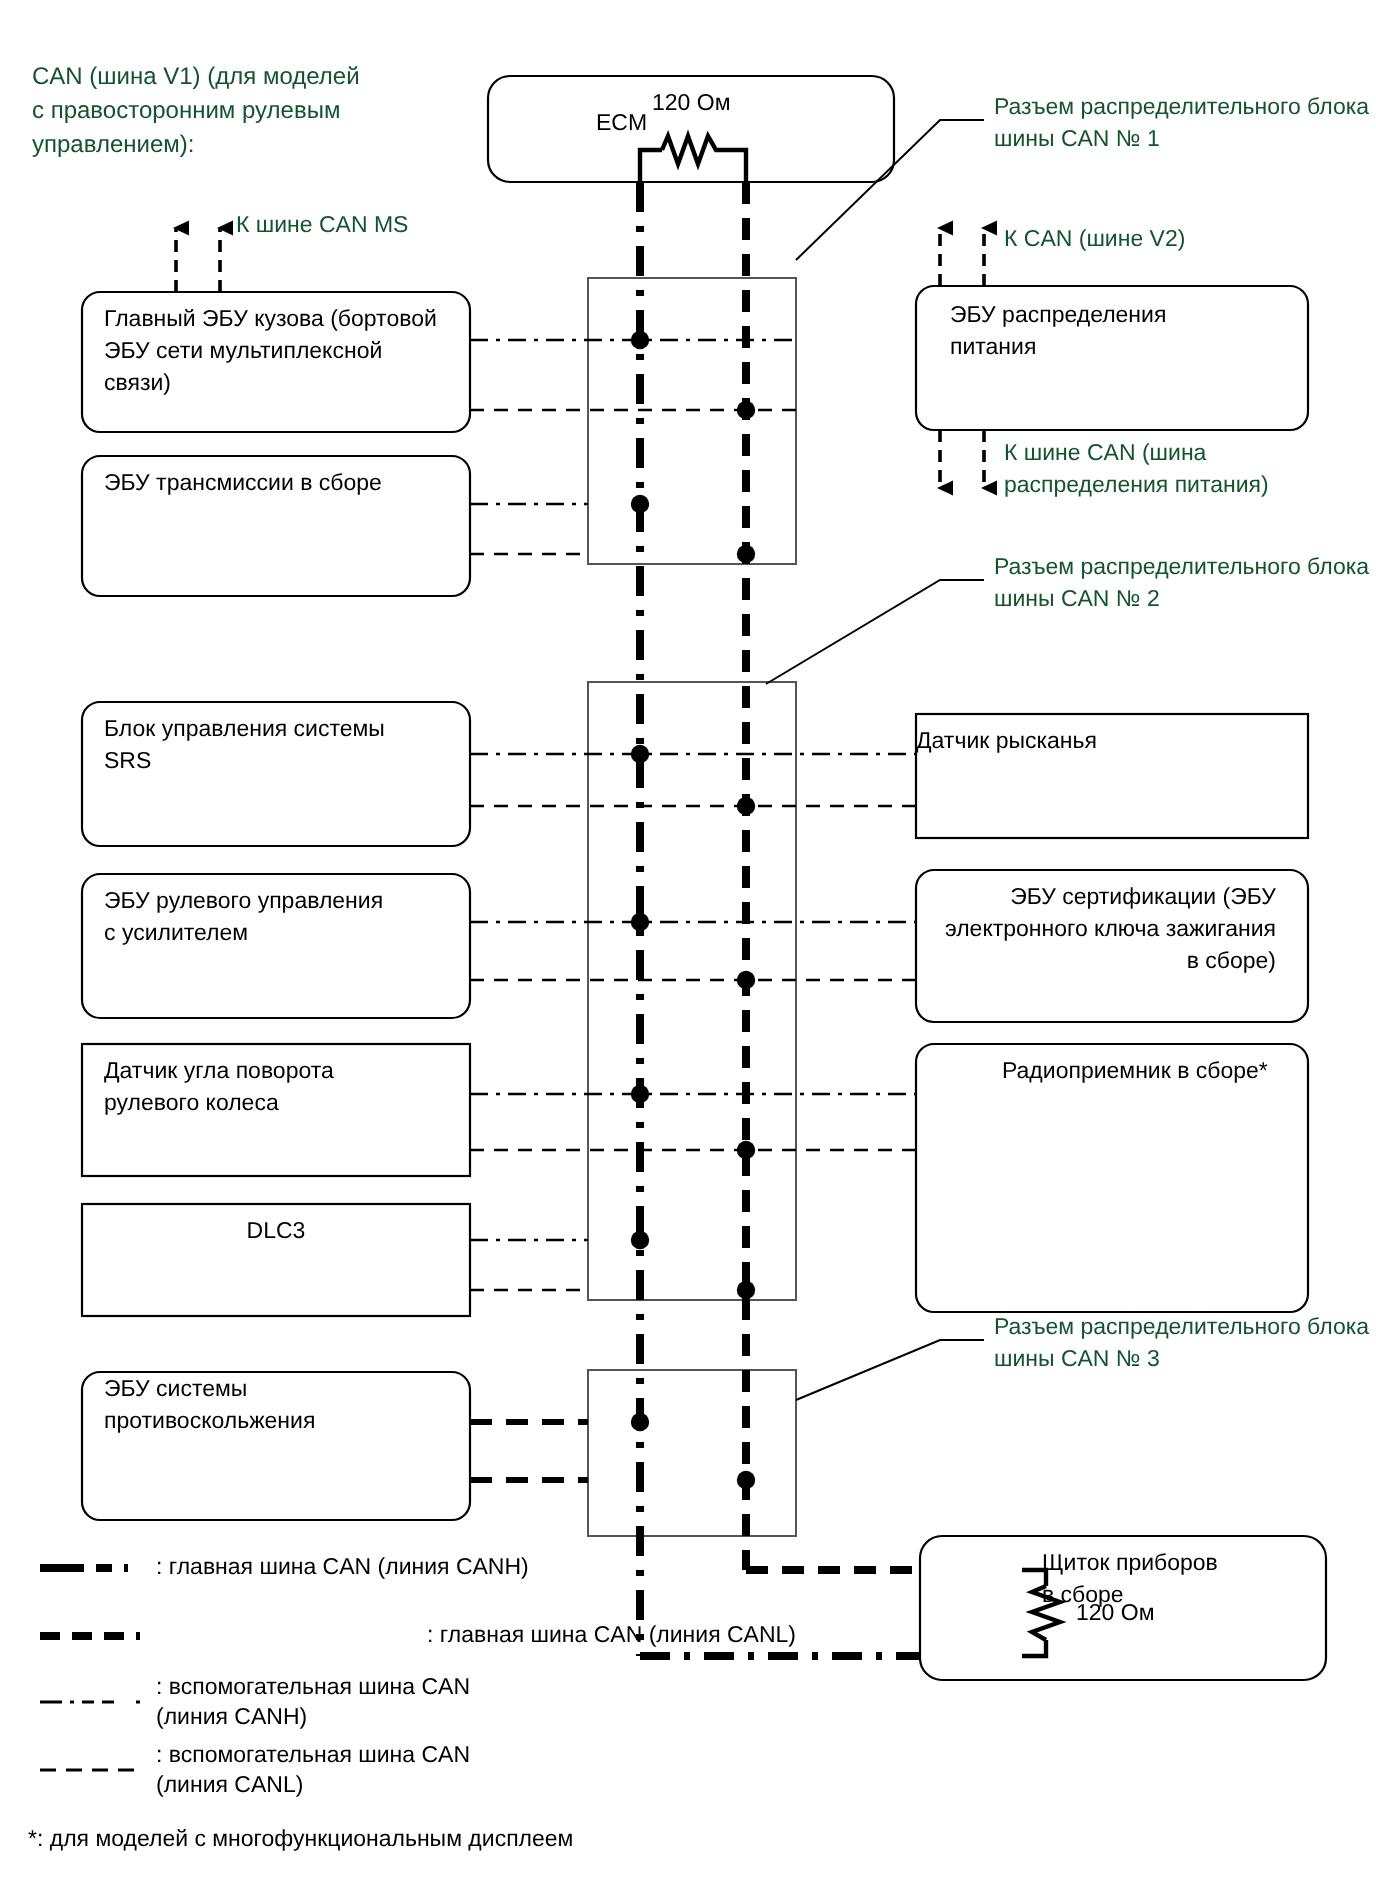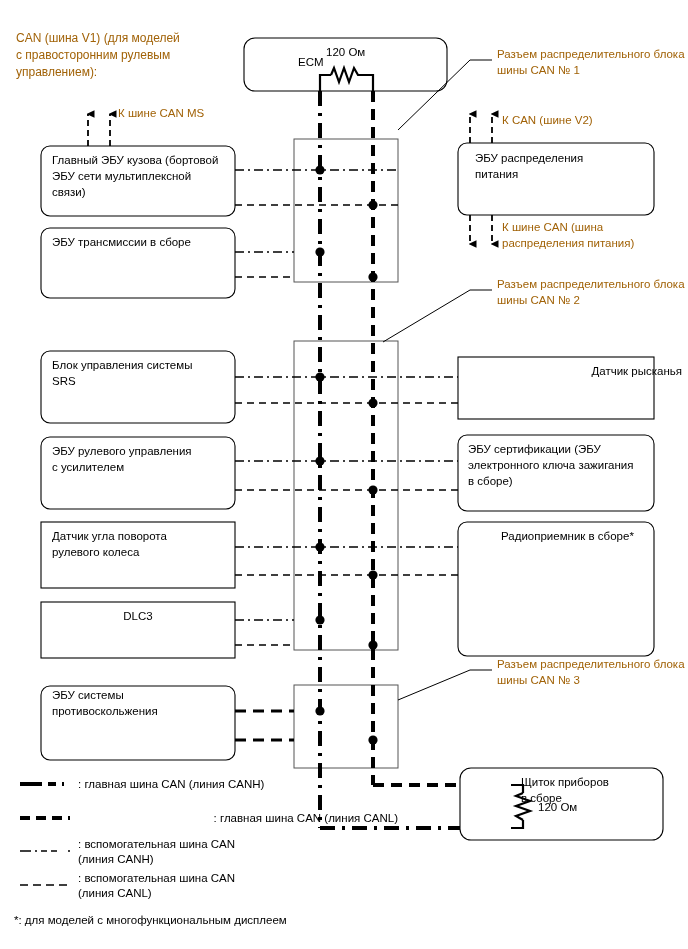--- a/index.html
+++ b/index.html
@@ -23,21 +23,21 @@
     left: 0;
     top: 0;
     width: 688px;
     height: 949px;
   }
   .txt {
     position: absolute;
     font-size: 11.5px;
     line-height: 15.5px;
     white-space: pre-line;
-    color: #a16207;
+    color: #14532d;
   }
   .title-txt {
     font-size: 12px;
     line-height: 17px;
   }
   .box-label {
     position: absolute;
     font-size: 11.5px;
     line-height: 16px;
     white-space: pre-line;
@@ -228,22 +228,22 @@
   <div class="box-label" style="left:52px; top:443px; width:178px;">ЭБУ рулевого управления
 с усилителем</div>
   <div class="box-label" style="left:52px; top:528px; width:178px;">Датчик угла поворота
 рулевого колеса</div>
   <div class="box-label" style="left:41px; top:608px; width:194px; text-align:center;">DLC3</div>
   <div class="box-label" style="left:52px; top:687px; width:178px;">ЭБУ системы
 противоскольжения</div>
 
   <div class="box-label" style="left:475px; top:150px; width:172px;">ЭБУ распределения
 питания</div>
-  <div class="box-label" style="left:458px; top:363px; width:176px; text-align:right;padding-left:48px;">Датчик рысканья</div>
-  <div class="box-label" style="left:468px; top:441px; width:182px;">ЭБУ сертификации (ЭБУ
+  <div class="box-label" style="left:458px; top:363px; width:176px; text-align:left;">Датчик рысканья</div>
+  <div class="box-label" style="left:456px; top:441px; width:182px;text-align:right;">ЭБУ сертификации (ЭБУ
 электронного ключа зажигания
 в сборе)</div>
   <div class="box-label" style="left:468px; top:528px; width:182px;margin-left:33px;">Радиоприемник в сборе*</div>
 
   <div class="box-label" style="left:521px; top:774px; width:130px;">Щиток приборов
 в сборе</div>
   <div class="box-label" style="left:538px; top:799px;">120 Ом</div>
 
   <div class="legend-txt" style="left:78px; top:777px; width:320px;">: главная шина CAN (линия CANH)</div>
   <div class="legend-txt" style="left:78px; top:811px; width:320px;text-align:right;">: главная шина CAN (линия CANL)</div>

